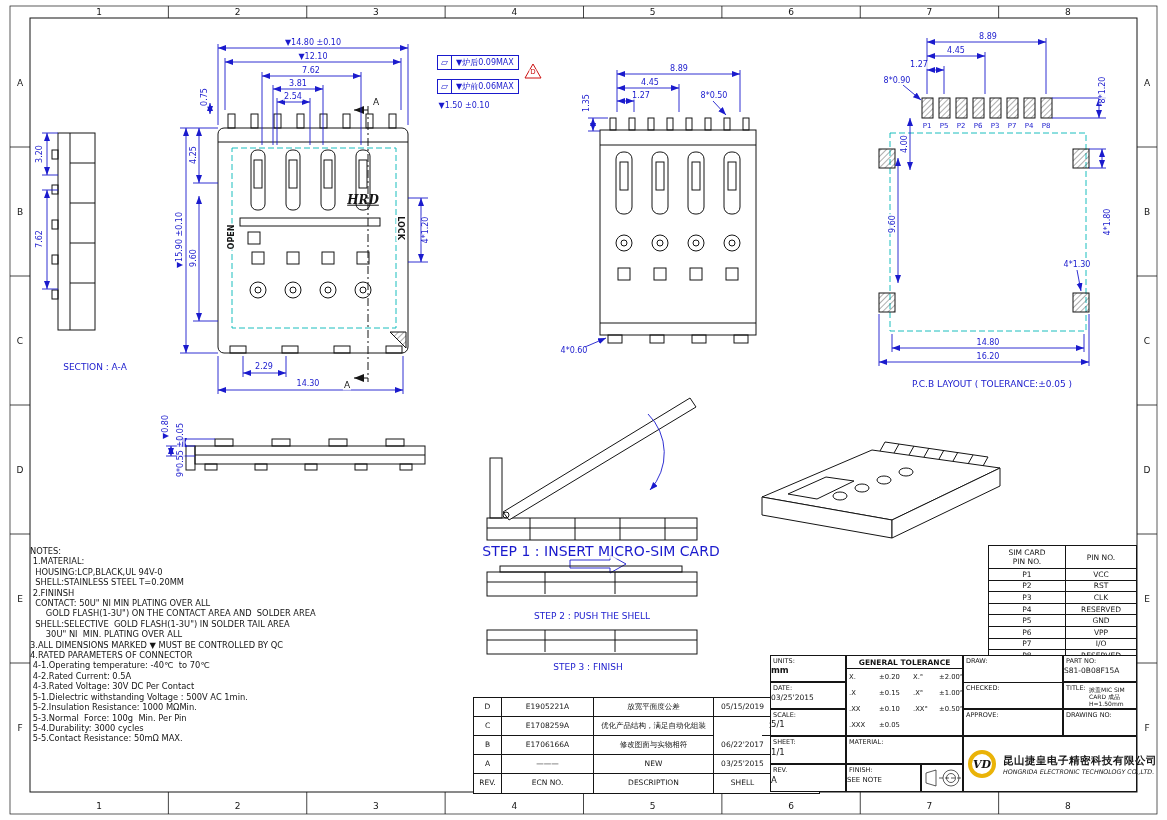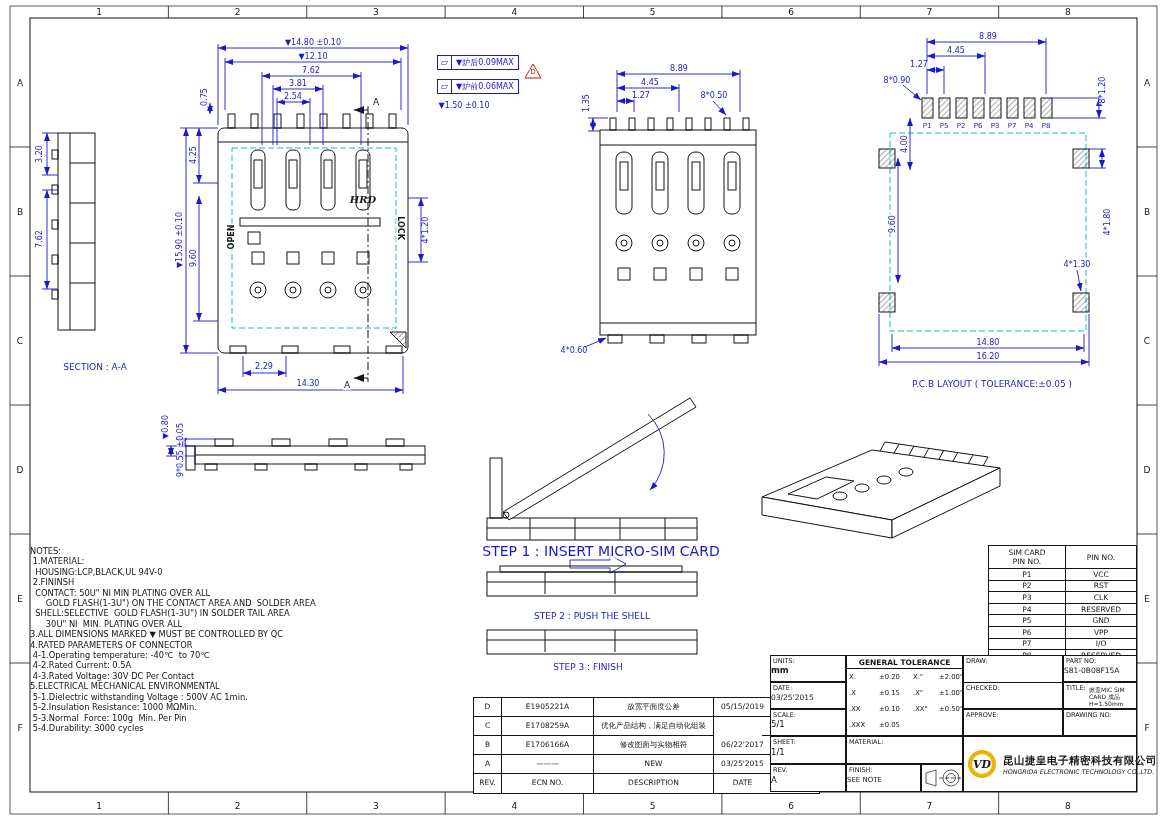--- a/index.html
+++ b/index.html
@@ -387,21 +387,21 @@
       <div class="lbl" style="left: 180px; top: 240px; font-size: 8px; color: rgb(26, 26, 205); transform: translate(-50%, -50%) rotate(-90deg);">▼15.90 ±0.10</div>
       <div class="lbl" style="left: 194px; top: 258px; font-size: 8px; color: rgb(26, 26, 205); transform: translate(-50%, -50%) rotate(-90deg);">9.60</div>
       <div class="lbl" style="left: 426px; top: 230px; font-size: 8px; color: rgb(26, 26, 205); transform: translate(-50%, -50%) rotate(-90deg);">4*1.20</div>
       <div class="lbl" style="left: 264px; top: 367px; font-size: 8px; color: rgb(26, 26, 205); transform: translate(-50%, -50%);">2.29</div>
       <div class="lbl" style="left: 308px; top: 384px; font-size: 8px; color: rgb(26, 26, 205); transform: translate(-50%, -50%);">14.30</div>
       <div class="lbl" style="left: 40px; top: 154px; font-size: 8px; color: rgb(26, 26, 205); transform: translate(-50%, -50%) rotate(-90deg);">3.20</div>
       <div class="lbl" style="left: 40px; top: 239px; font-size: 8px; color: rgb(26, 26, 205); transform: translate(-50%, -50%) rotate(-90deg);">7.62</div>
       <div class="lbl" style="left: 95px; top: 368px; font-size: 9px; color: rgb(26, 26, 205); transform: translate(-50%, -50%);">SECTION : A-A</div>
       <div class="lbl" style="left: 376px; top: 103px; font-size: 9px; color: rgb(21, 21, 21); transform: translate(-50%, -50%);">A</div>
       <div class="lbl" style="left: 347px; top: 386px; font-size: 9px; color: rgb(21, 21, 21); transform: translate(-50%, -50%);">A</div>
-      <div class="lbl hrd" style="left: 363px; top: 200px; font-size: 10px; color: rgb(21, 21, 21); transform: translate(-50%, -50%);">HRD</div>
+      <div class="lbl hrd" style="left: 363px; top: 200px; font-size: 12px; color: rgb(21, 21, 21); transform: translate(-50%, -50%); text-decoration: underline;">HRD</div>
       <div class="lbl bold" style="left: 400px; top: 228px; font-size: 8px; color: rgb(21, 21, 21); transform: translate(-50%, -50%) rotate(90deg);">LOCK</div>
       <div class="lbl bold" style="left: 232px; top: 237px; font-size: 8px; color: rgb(21, 21, 21); transform: translate(-50%, -50%) rotate(-90deg);">OPEN</div>
       <div class="lbl" style="left: 679px; top: 69px; font-size: 8px; color: rgb(26, 26, 205); transform: translate(-50%, -50%);">8.89</div>
       <div class="lbl" style="left: 650px; top: 83px; font-size: 8px; color: rgb(26, 26, 205); transform: translate(-50%, -50%);">4.45</div>
       <div class="lbl" style="left: 641px; top: 96px; font-size: 8px; color: rgb(26, 26, 205); transform: translate(-50%, -50%);">1.27</div>
       <div class="lbl" style="left: 714px; top: 96px; font-size: 8px; color: rgb(26, 26, 205); transform: translate(-50%, -50%);">8*0.50</div>
       <div class="lbl" style="left: 587px; top: 103px; font-size: 8px; color: rgb(26, 26, 205); transform: translate(-50%, -50%) rotate(-90deg);">1.35</div>
       <div class="lbl" style="left: 574px; top: 351px; font-size: 8px; color: rgb(26, 26, 205); transform: translate(-50%, -50%);">4*0.60</div>
       <div class="lbl" style="left: 988px; top: 37px; font-size: 8px; color: rgb(26, 26, 205); transform: translate(-50%, -50%);">8.89</div>
       <div class="lbl" style="left: 956px; top: 51px; font-size: 8px; color: rgb(26, 26, 205); transform: translate(-50%, -50%);">4.45</div>
@@ -438,35 +438,36 @@
 </div>
 <div class="flag" style="left:437px;top:79px">
   <span class="fsym">▱</span>
   <span class="ftxt">▼炉前0.06MAX</span>
 </div>
 
 <div id="notes">
       <div class="note-line">NOTES:</div>
       <div class="note-line"> 1.MATERIAL:</div>
       <div class="note-line">  HOUSING:LCP,BLACK,UL 94V-0</div>
+      <div class="note-line">  SHELL:STAINLESS STEEL T=0.20MM</div>
       <div class="note-line"> 2.FININSH</div>
       <div class="note-line">  CONTACT: 50U" NI MIN PLATING OVER ALL</div>
       <div class="note-line">      GOLD FLASH(1-3U") ON THE CONTACT AREA AND  SOLDER AREA</div>
       <div class="note-line">  SHELL:SELECTIVE  GOLD FLASH(1-3U") IN SOLDER TAIL AREA</div>
       <div class="note-line">      30U" NI  MIN. PLATING OVER ALL</div>
       <div class="note-line">3.ALL DIMENSIONS MARKED ▼ MUST BE CONTROLLED BY QC</div>
       <div class="note-line">4.RATED PARAMETERS OF CONNECTOR</div>
       <div class="note-line"> 4-1.Operating temperature: -40℃  to 70℃</div>
       <div class="note-line"> 4-2.Rated Current: 0.5A</div>
       <div class="note-line"> 4-3.Rated Voltage: 30V DC Per Contact</div>
-      <div class="note-line">5.ELECTRICAL MECHANICAL ENVIRONMENTAL</div>
       <div class="note-line"> 5-1.Dielectric withstanding Voltage : 500V AC 1min.</div>
       <div class="note-line"> 5-2.Insulation Resistance: 1000 MΩMin.</div>
       <div class="note-line"> 5-3.Normal  Force: 100g  Min. Per Pin</div>
       <div class="note-line"> 5-4.Durability: 3000 cycles</div>
+      <div class="note-line"> 5-5.Contact Resistance: 50mΩ MAX.</div>
     </div>
 
 <div id="rev-table">
       <div class="rt-row">
         <div class="rt-cell" style="width: 28px;">D</div>
         <div class="rt-cell" style="width: 92px;">E1905221A</div>
         <div class="rt-cell" style="width: 120px;">放宽平面度公差</div>
         <div class="rt-cell" style="width: 57px;">05/15/2019</div>
       </div>
       <div class="rt-row">
@@ -484,21 +485,21 @@
       <div class="rt-row">
         <div class="rt-cell" style="width: 28px;">A</div>
         <div class="rt-cell" style="width: 92px;">———</div>
         <div class="rt-cell" style="width: 120px;">NEW</div>
         <div class="rt-cell" style="width: 57px;">03/25'2015</div>
       </div>
       <div class="rt-row rt-head">
         <div class="rt-cell" style="width: 28px;">REV.</div>
         <div class="rt-cell" style="width: 92px;">ECN NO.</div>
         <div class="rt-cell" style="width: 120px;">DESCRIPTION</div>
-        <div class="rt-cell" style="width: 57px;">DATE</div>
+        <div class="rt-cell" style="width: 57px;">SHELL</div>
       </div>
     </div>
 
 <div id="pin-table">
   <div class="pt-head">
     <div class="pt-cell pt-c1">
       <span>SIM CARD</span>
       <span>PIN NO.</span>
     </div>
     <div class="pt-cell pt-c2">

